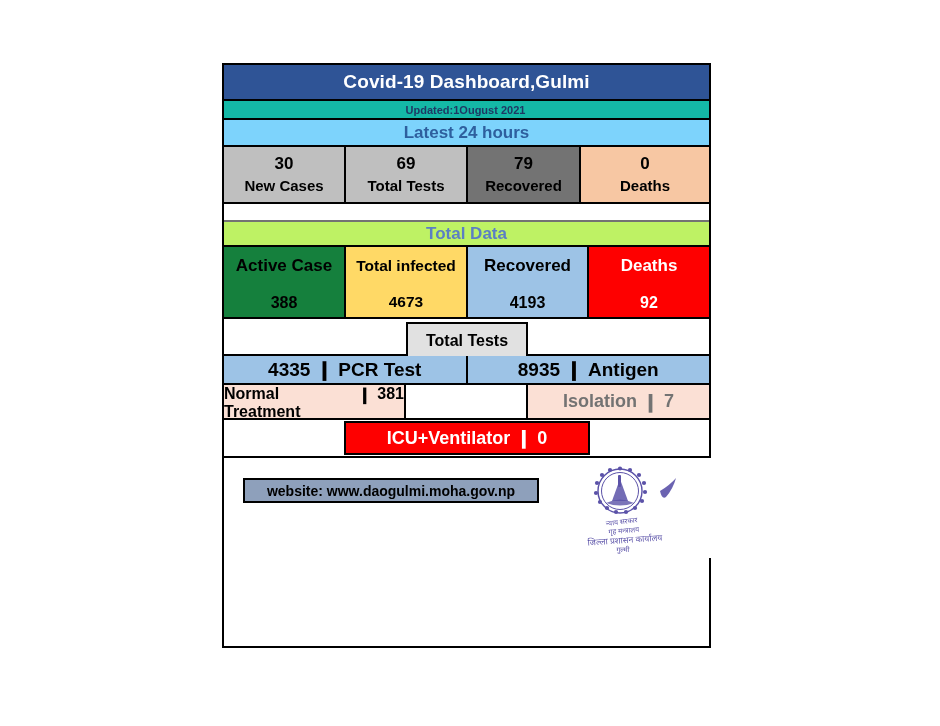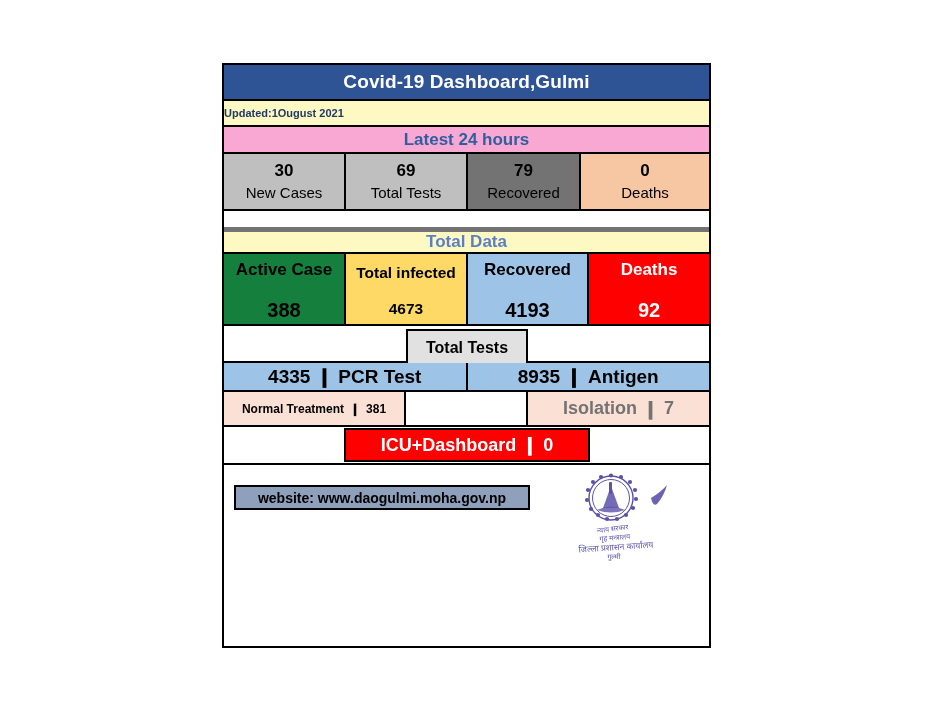--- a/index.html
+++ b/index.html
@@ -46,53 +46,53 @@
     font-weight: bold;
     display: flex;
     align-items: center;
     justify-content: center;
     border-bottom: 2px solid #000000;
     letter-spacing: .1px;
   }
 
   
   .updated-bar {
-    height: 26px;
-    background: #fef9c3;
-    border-bottom: 2px solid #000000;
-    display: flex;
-    align-items: center;
-    justify-content: flex-start;
+    height: 19px;
+    background: #14b8a6;
+    border-bottom: 2px solid #000000;
+    display: flex;
+    align-items: center;
+    justify-content: center;
   }
   .updated-text {
     color: #1f3864;
     font-size: 11px;
     font-weight: bold;
     padding-right: 2px;
     white-space: nowrap;
   }
 
   
   .section-bar {
     height: 27px;
     display: flex;
     align-items: center;
     justify-content: center;
     font-size: 17px;
     font-weight: bold;
     border-bottom: 2px solid #000000;
   }
   .section-latest {
-    background: #f9a8d4;
+    background: #7dd3fc;
     color: #2e5f9e;
   }
   .section-total {
-    background: #fef9c3;
+    background: #bef264;
     color: #5b7fc4;
-    border-top: 5px solid #737373;
+    border-top: 2px solid #737373;
   }
 
   
   .stat-grid {
     display: flex;
     border-bottom: 2px solid #000000;
   }
   .stat-cell {
     box-sizing: border-box;
     display: flex;
@@ -106,40 +106,40 @@
   .latest-grid { height: 57px; }
   .latest-grid .stat-cell { padding-top: 1px; }
   .latest-num {
     font-size: 17px;
     font-weight: bold;
     color: #000000;
     line-height: 1.35;
   }
   .latest-lbl {
     font-size: 15px;
-    font-weight: normal;
+    font-weight: bold;
     color: #000000;
     line-height: 1.35;
   }
 
   .total-grid { height: 72px; }
   .total-lbl {
     font-size: 15.5px;
     font-weight: bold;
     line-height: 1.2;
     margin-top: 4px;
   }
   .total-num {
     font-size: 15.5px;
     font-weight: bold;
     line-height: 1.2;
     margin-top: 17px;
   }
   .total-lbl.big { font-size: 17px; }
-  .total-num.big { font-size: 20px; }
+  .total-num.big { font-size: 16px; }
 
   
   .spacer {
     height: 16px;
     background: #ffffff;
   }
 
   
   .caption-band {
     height: 37px;
@@ -201,23 +201,23 @@
     position: relative;
     display: flex;
     border-bottom: 2px solid #000000;
     background: #ffffff;
   }
   .treat-left {
     box-sizing: border-box;
     width: 182px;
     background: #fbe0d5;
     display: flex;
-    align-items: center;
-    justify-content: center;
-    font-size: 12px;
+    align-items: flex-start;
+    justify-content: center;
+    font-size: 16px;
     font-weight: bold;
     color: #000000;
     border-right: 2px solid #000000;
   }
   .treat-mid {
     box-sizing: border-box;
     width: 122px;
     background: #ffffff;
     border-right: 2px solid #000000;
   }
@@ -255,20 +255,21 @@
     display: flex;
     align-items: center;
     justify-content: center;
   }
 
   
   .footer {
     height: 100px;
     background: #ffffff;
     position: relative;
+    margin-left: 9px;
   }
   .link-box {
     position: absolute;
     box-sizing: border-box;
     left: 10px;
     width: 296px;
     background: #8ea0bb;
     border: 2px solid #000000;
     display: flex;
     align-items: center;
@@ -381,21 +382,21 @@
       <div class="treat-mid"></div>
       <div class="treat-right">
         <span>Isolation</span>
         <span class="sep">❙</span>
         <span>7</span>
       </div>
     </div>
 
     <div class="row icu-band">
       <div class="icu-bar">
-        <span>ICU+Dashboard</span>
+        <span>ICU+Ventilator</span>
         <span class="sep">❙</span>
         <span>0</span>
       </div>
     </div>
 
     <div class="row footer">
       <div class="link-box link-web">website: www.daogulmi.moha.gov.np</div>
 
       <svg class="seal" viewBox="0 0 120 95">
         <g fill="none" stroke="#5b52a8" stroke-width="1.4">

